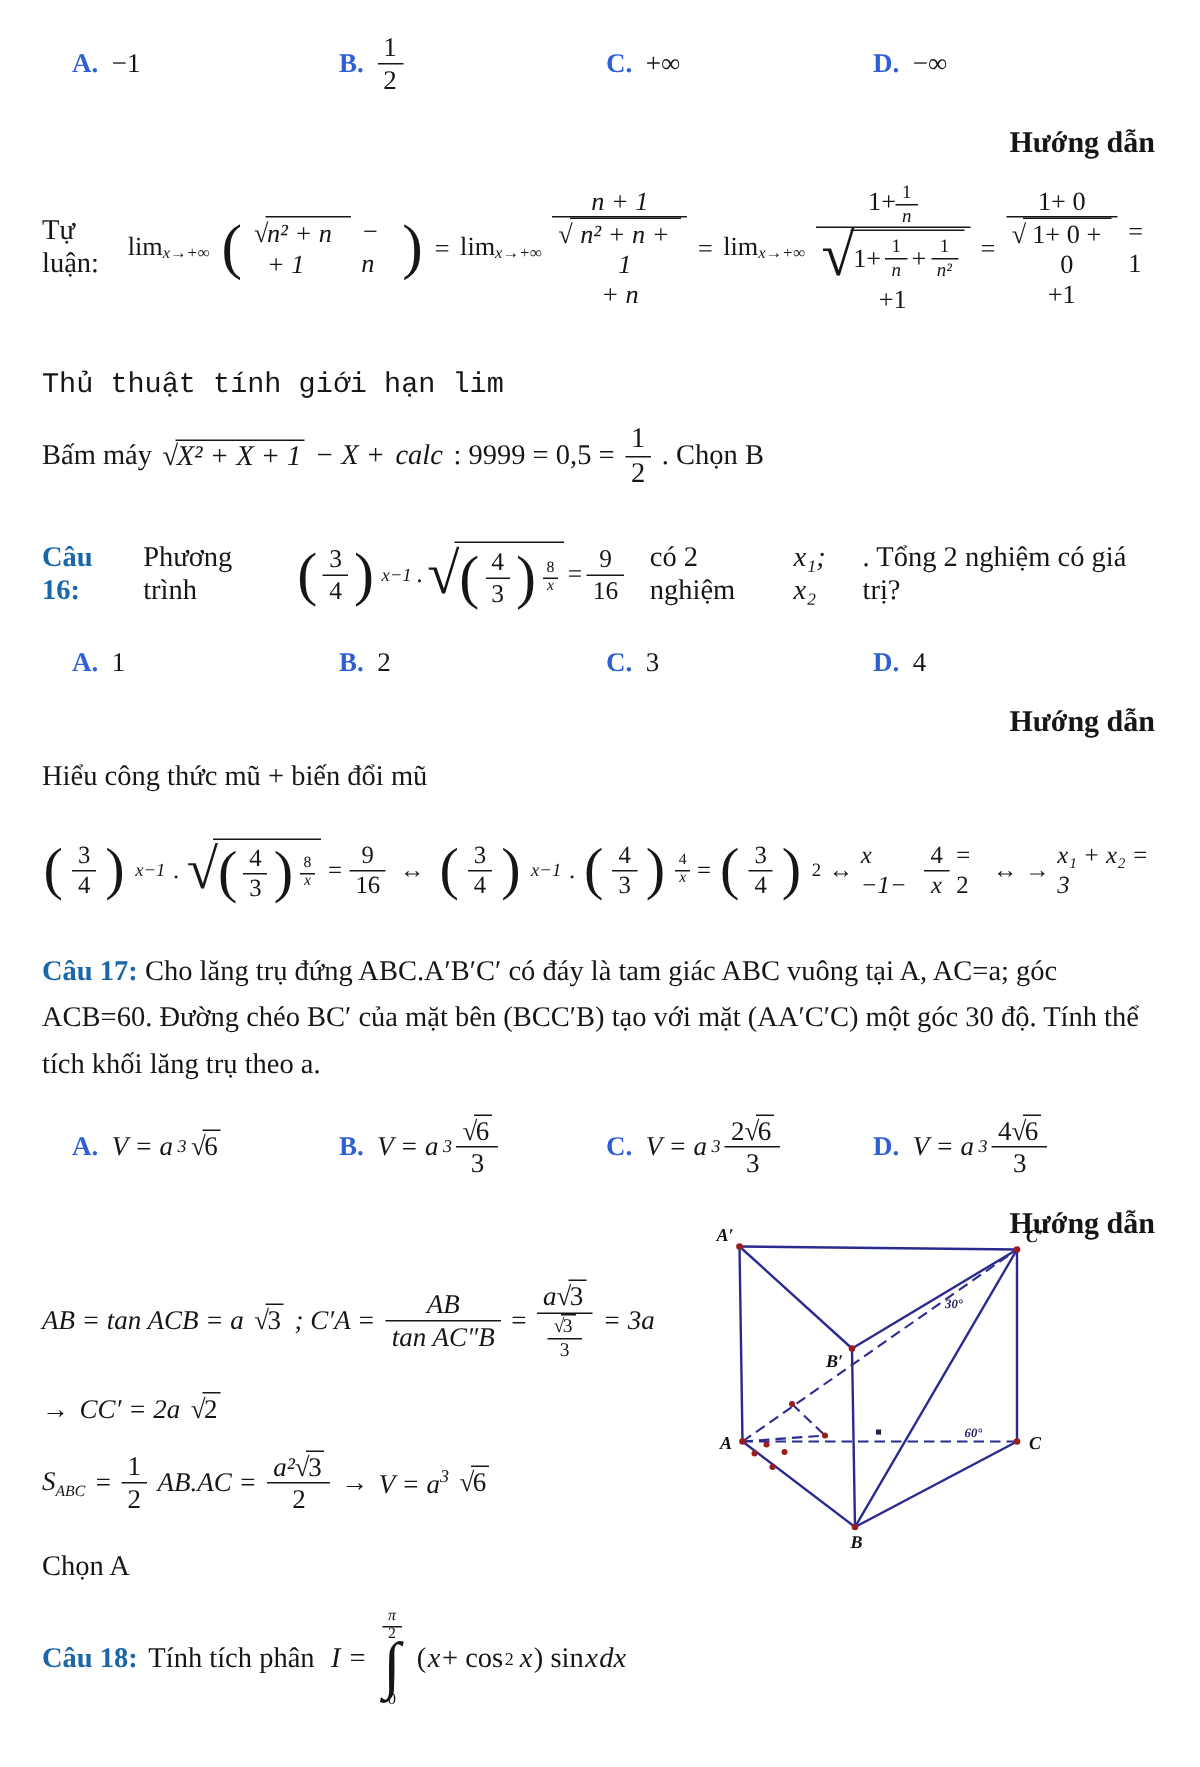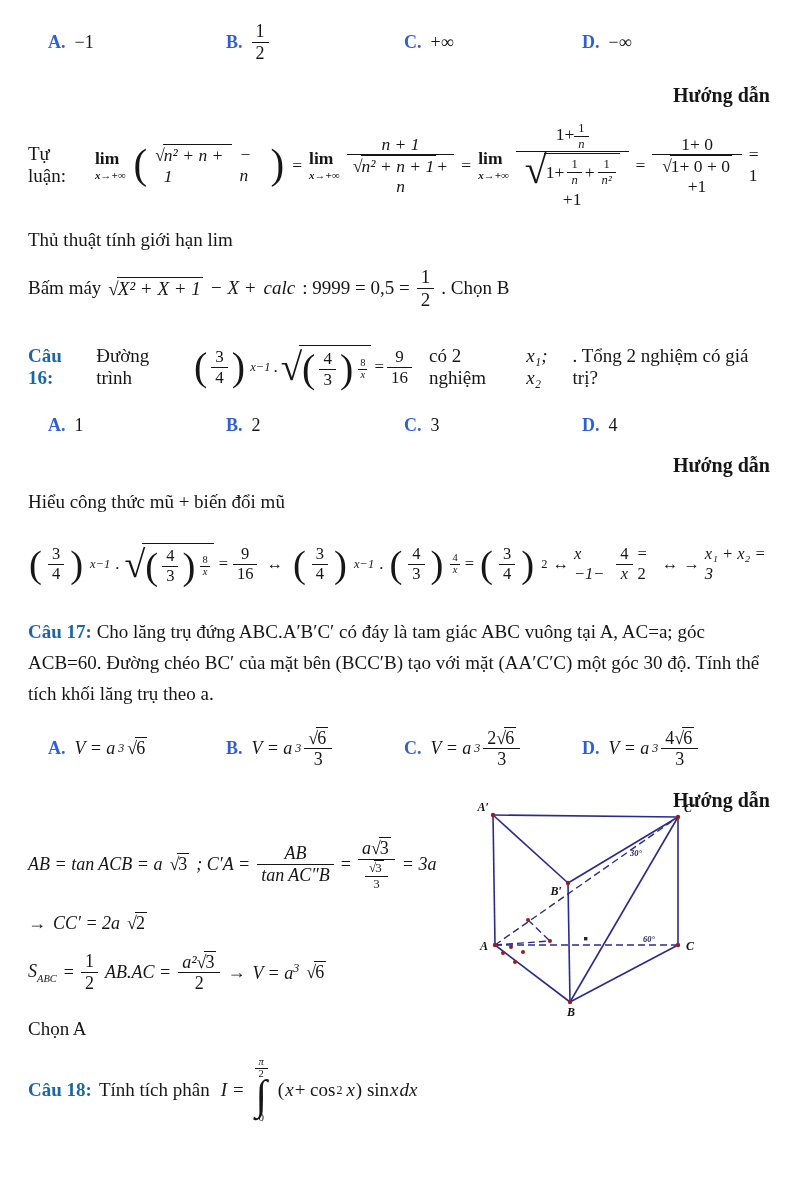--- a/index.html
+++ b/index.html
@@ -33,22 +33,22 @@
   .radL { display:inline-flex; align-items:center; vertical-align:middle; }
   .radL > .rs  { font-size:2.3em; font-weight:100; line-height:0.9; margin-right:-3px; }
   .radL > .rb  { border-top:1.4px solid currentColor; padding:3px 4px 0 2px;
                  display:inline-flex; align-items:center; gap:3px; }
 
   .bp { font-size:2.35em; font-weight:100; line-height:0.82; vertical-align:middle;
         padding:0 1px; }
   .bexp { font-size:12.5px; vertical-align:20px; margin-left:1px; display:inline-block; }
   .bexp .frac > * { padding:0 2px; }
 
-  .lim { display:inline-flex; flex-direction:column; align-items:flex-start;
-         vertical-align:middle; line-height:1.1;font-weight:bold; }
+  .lim { display:inline-flex; flex-direction:row; align-items:flex-end;
+         vertical-align:middle; line-height:1.1; }
   .lim .lsub { font-size:11px; font-style:italic; }
 
   .cases { display:inline-flex; flex-direction:column; position:relative;
            padding:2px 2px 2px 9px; margin-left:3px; line-height:1.3;
            border-left:1.8px solid currentColor; vertical-align:middle; }
   .cases::before, .cases::after { content:""; position:absolute; left:0; width:7px;
            height:1.8px; background:currentColor; }
   .cases::before { top:0; } .cases::after { bottom:0; }
 
   .intg { display:inline-flex; flex-direction:column; align-items:center;
@@ -151,41 +151,41 @@
       <span class="num">1+ 0</span>
       <span class="den inlf"><span class="rad">
             <span class="rs">√</span>
             <span class="rb">1+ 0 + 0</span>
           </span><span>+1</span>
       </span>
     </span>
     <span>= 1</span>
   </div>
 
-  <p class="txt" style="margin-top:16px;">Thủ thuật tính giới hạn lim</p>
+  <p class="txt" style="margin-top:32px;font-family:Liberation Mono, monospace;">Thủ thuật tính giới hạn lim</p>
 
   <div class="mline" style="margin-top:10px; min-height:54px; font-size:19px;">
     <span>Bấm máy</span>
     <span class="rad">
       <span class="rs">√</span>
       <span class="rb mi">X² + X + 1</span>
     </span>
     <span class="mi">− X +</span>
     <span class="mi">calc</span>
     <span>: 9999 = 0,5 =</span>
     <span class="frac">
       <span class="num">1</span>
       <span class="den">2</span>
     </span>
     <span>. Chọn B</span>
   </div>
 
   <div class="mline" style="margin-top:12px; min-height:80px; font-size:19px;">
     <span class="cau">Câu 16:</span>
-    <span>Đường trình</span>
+    <span>Phương trình</span>
     <span class="inlf" style="font-size:17px;">
       <span class="bp">(</span>
       <span class="frac">
         <span class="num">3</span>
         <span class="den">4</span>
       </span>
       <span class="bp">)</span>
         <sup class="bexp mi">x−1</sup>
       <span>.</span>
       <span class="radL">

